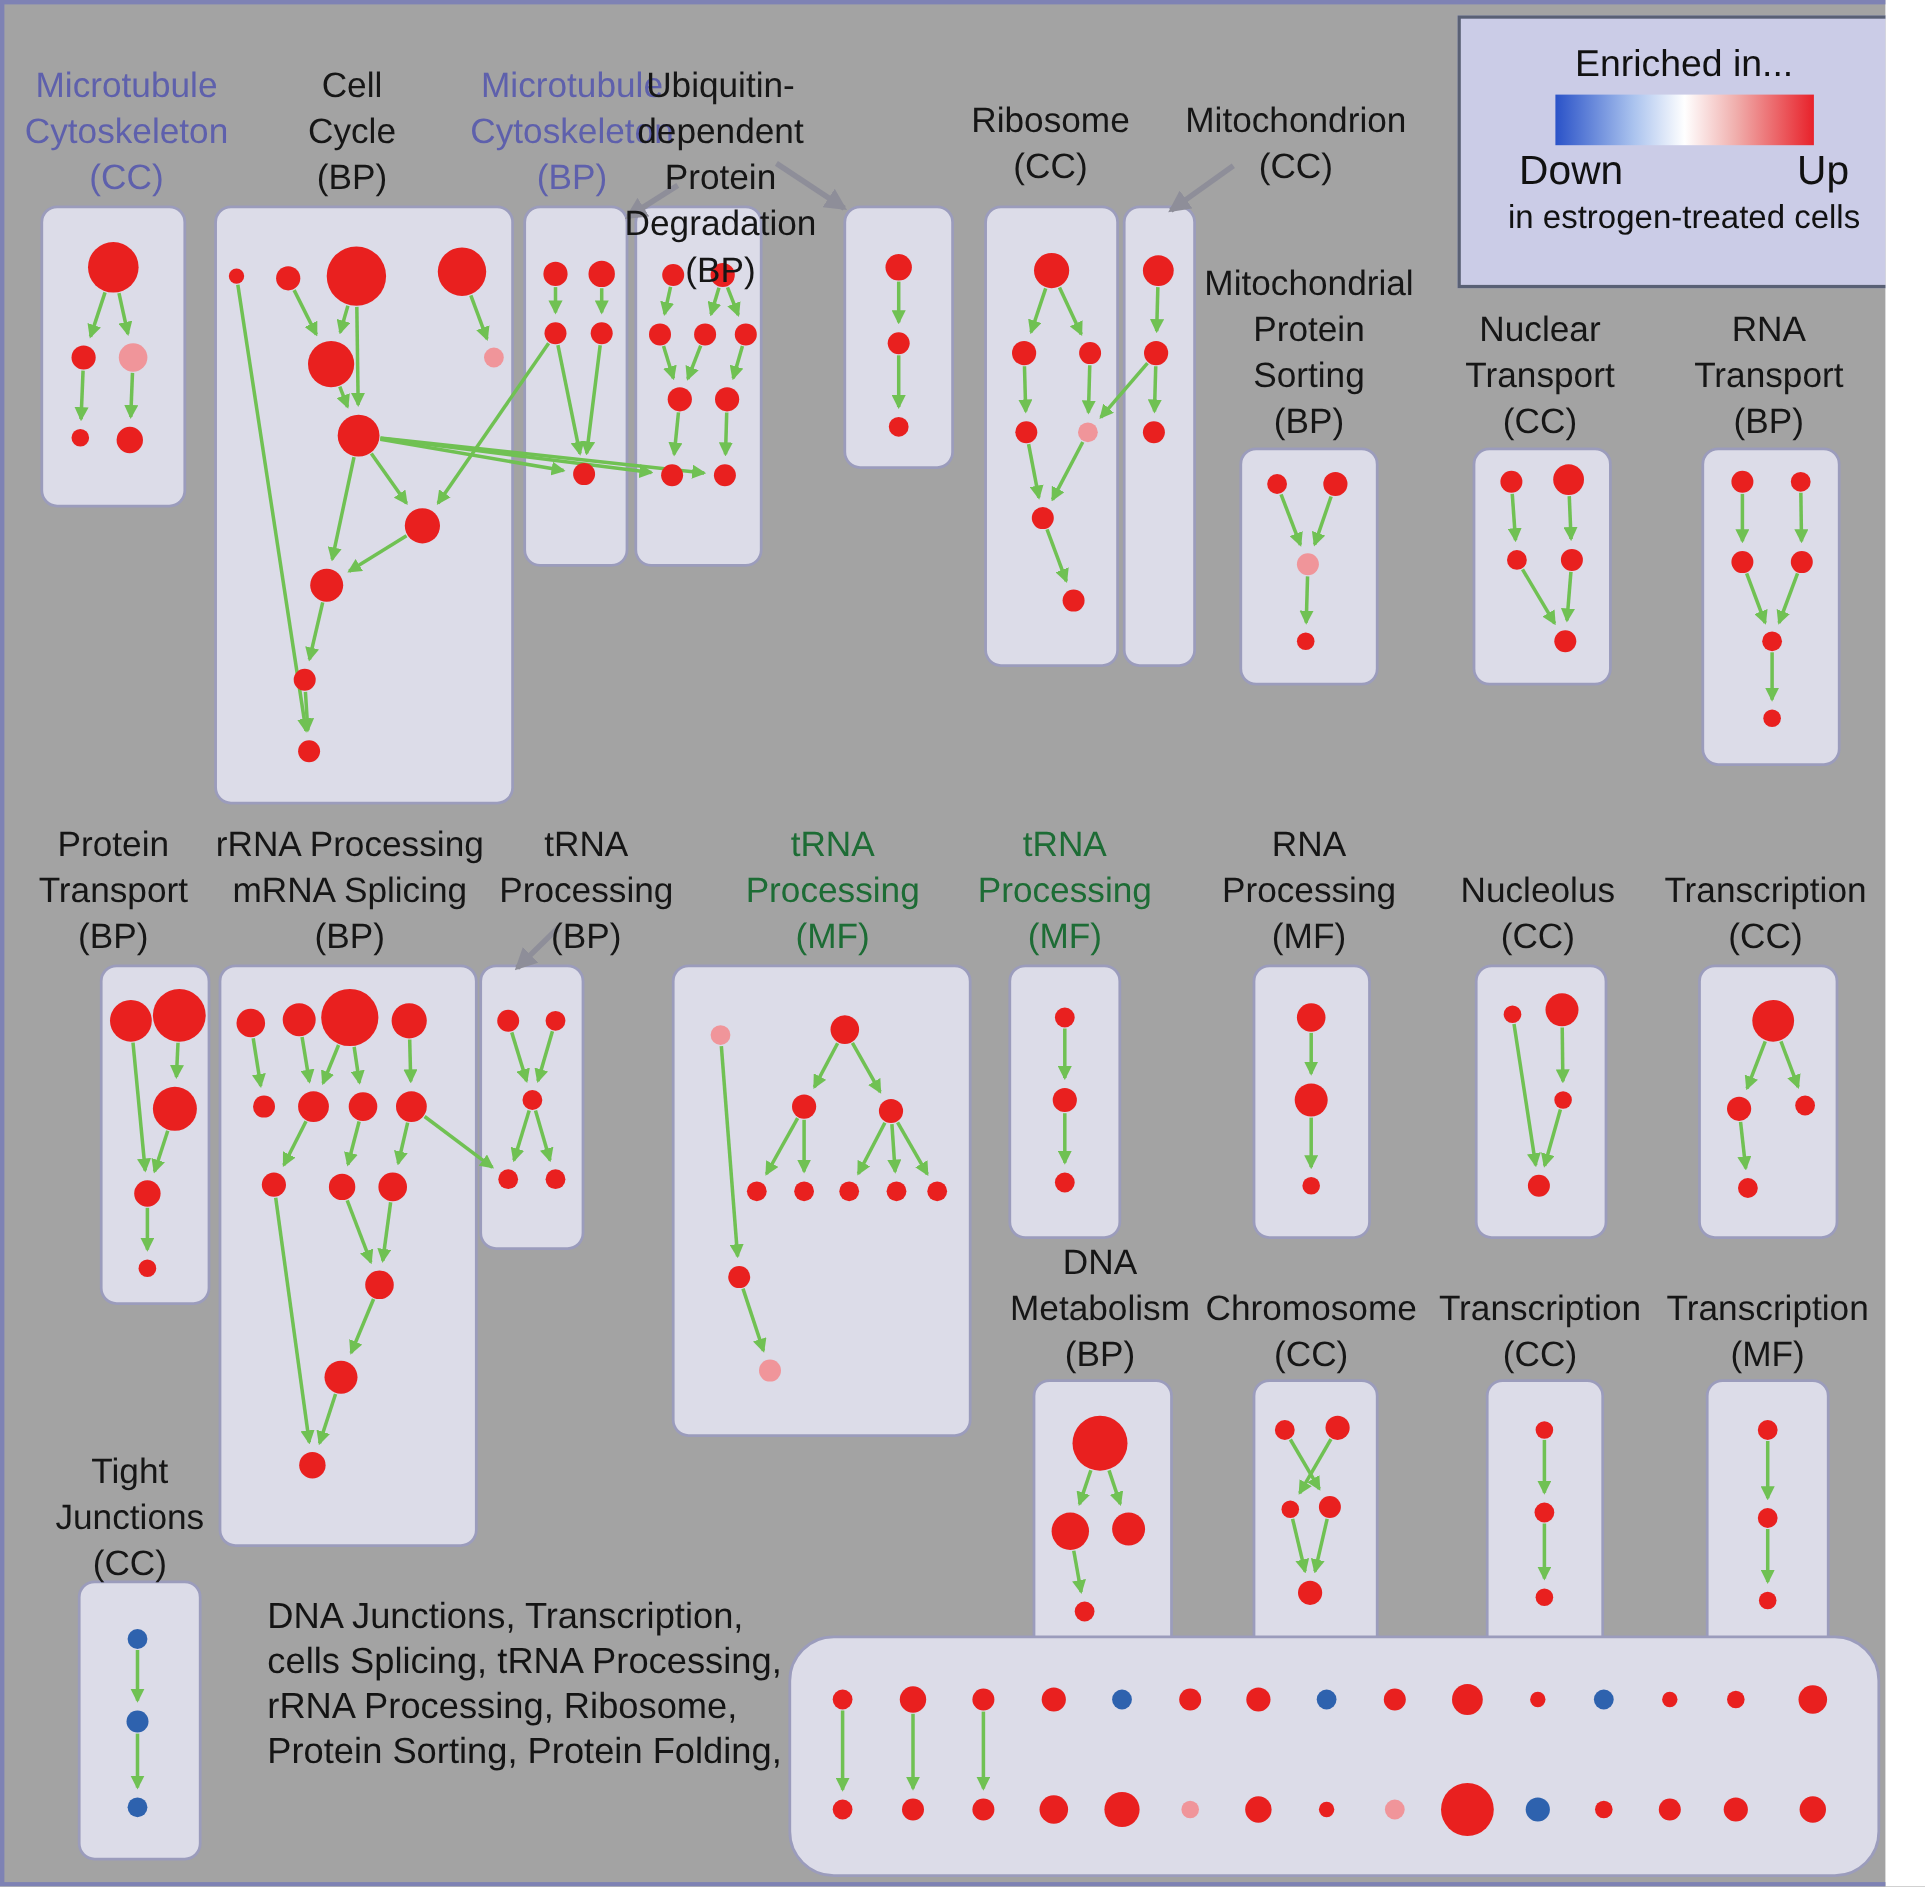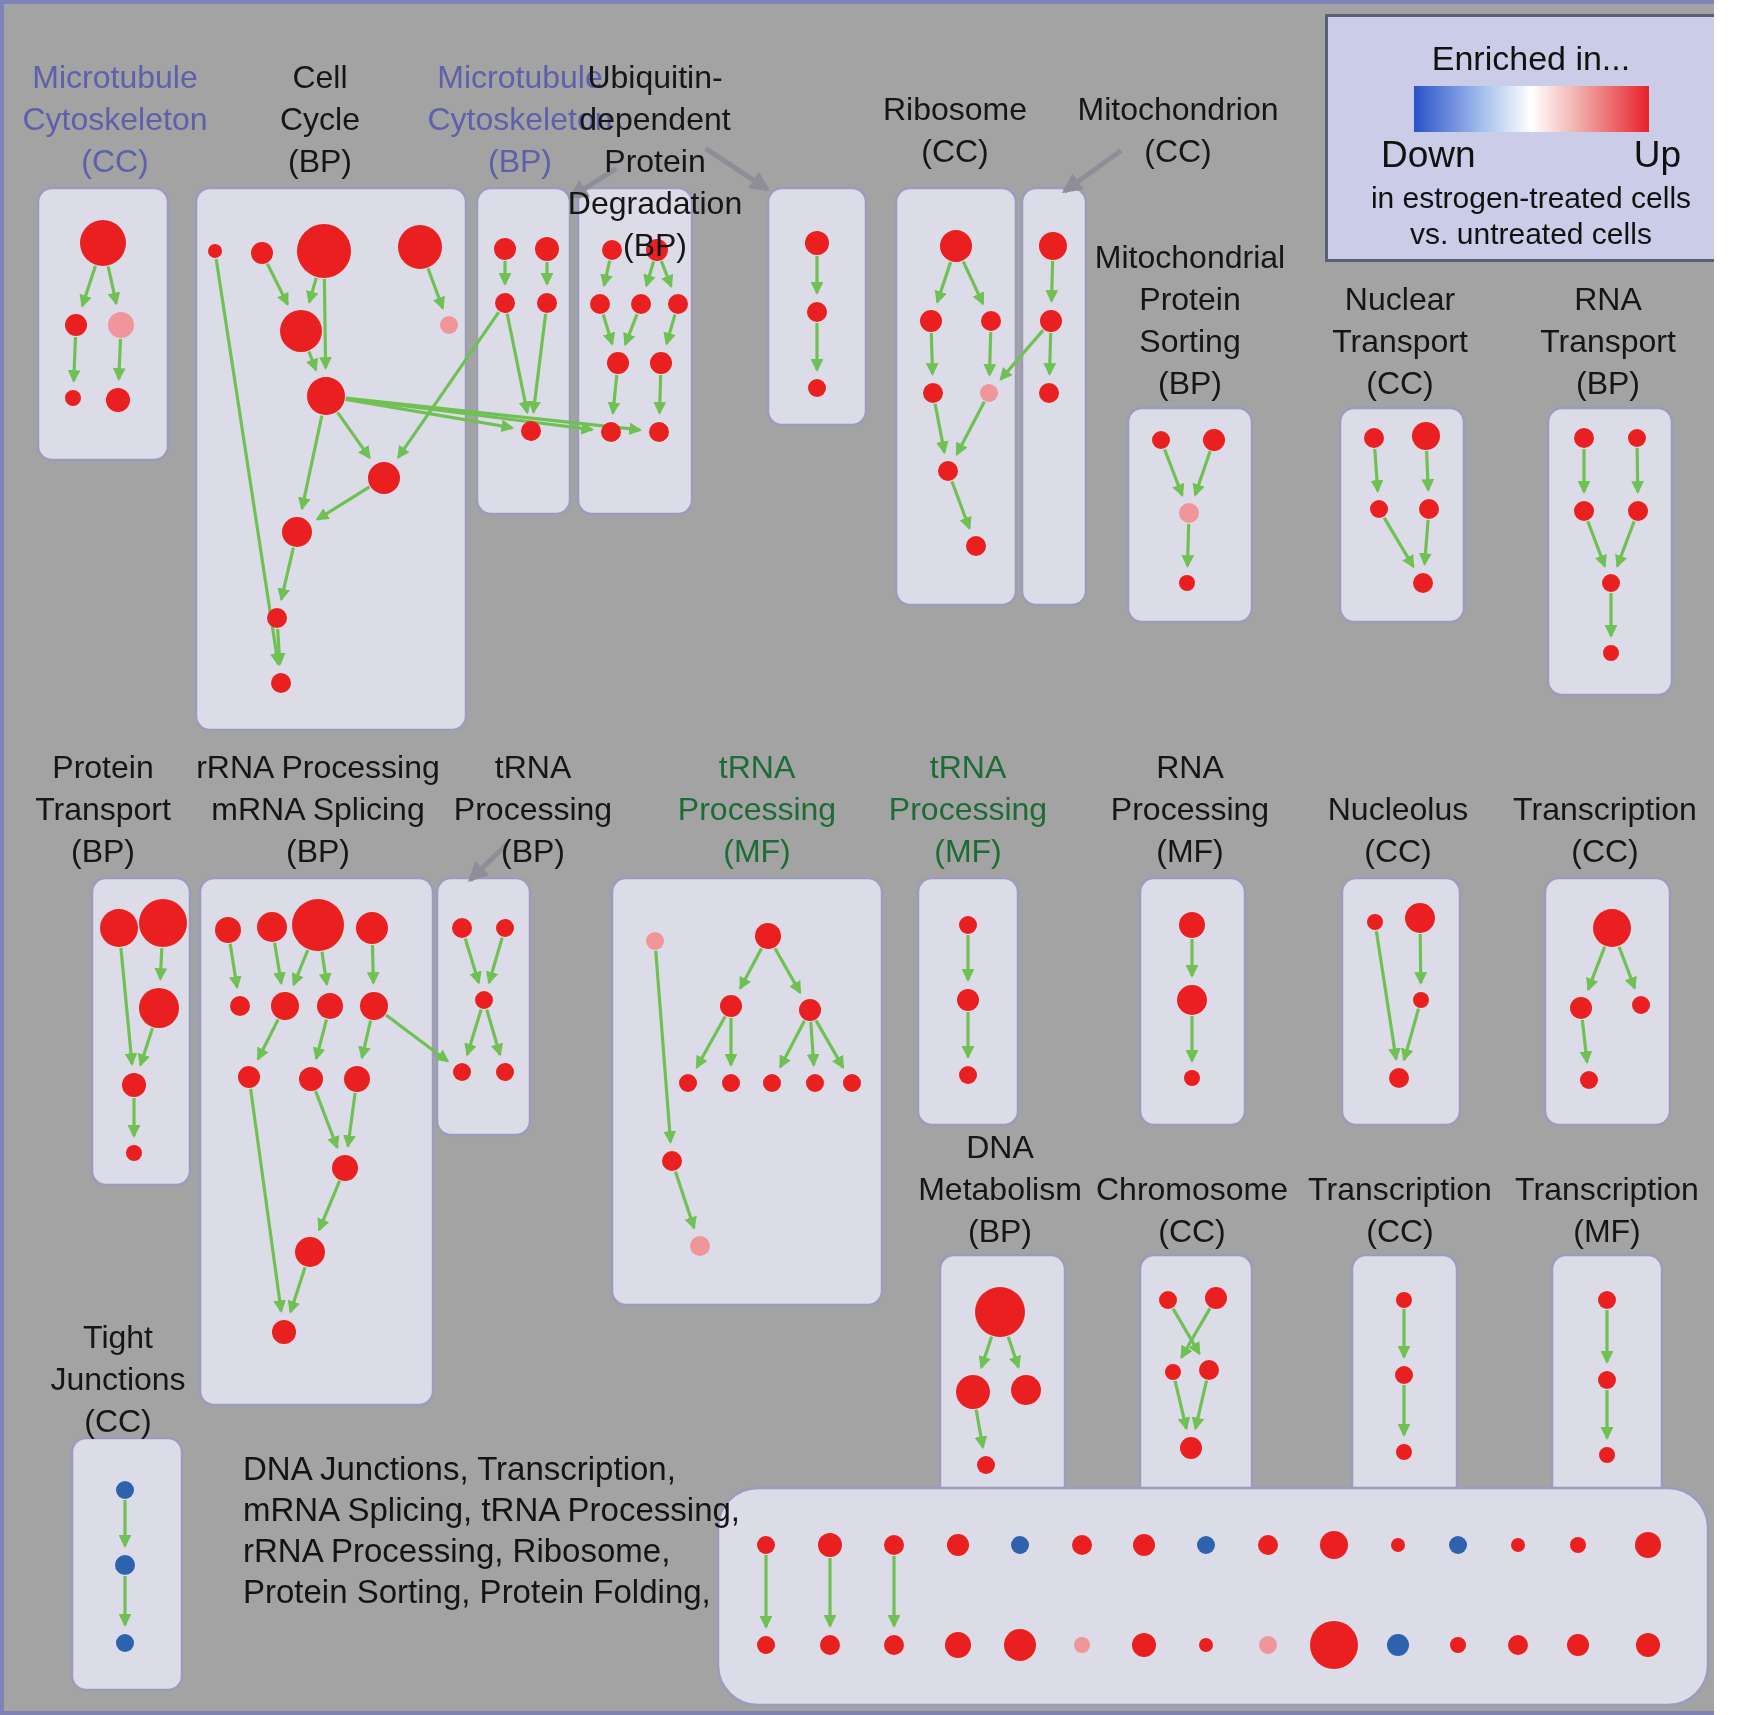--- a/index.html
+++ b/index.html
@@ -364,23 +364,22 @@
     </svg>
 
   <div class="legend">
     <div class="legend-title">Enriched in...</div>
     <div class="grad-bar" id="grad-bar" style="background: linear-gradient(90deg, rgb(42, 82, 200) 0%, rgb(169, 194, 238) 30%, rgb(255, 255, 255) 50%, rgb(240, 174, 172) 70%, rgb(232, 33, 42) 100%);"></div>
     <div class="legend-row">
       <span>Down</span>
       <span>Up</span>
     </div>
     <div class="legend-sub first">in estrogen-treated cells</div>
-    <div class="legend-sub">vs. untreated cells</div>
   </div>
 
   <div id="misc-text">
       <div>DNA Junctions, Transcription,</div>
-      <div>mRNA Splicing, tRNA Processing,</div>
+      <div>cells Splicing, tRNA Processing,</div>
       <div>rRNA Processing, Ribosome,</div>
       <div>Protein Sorting, Protein Folding,</div>
     </div>
 
 </div>
 
 </body></html>

